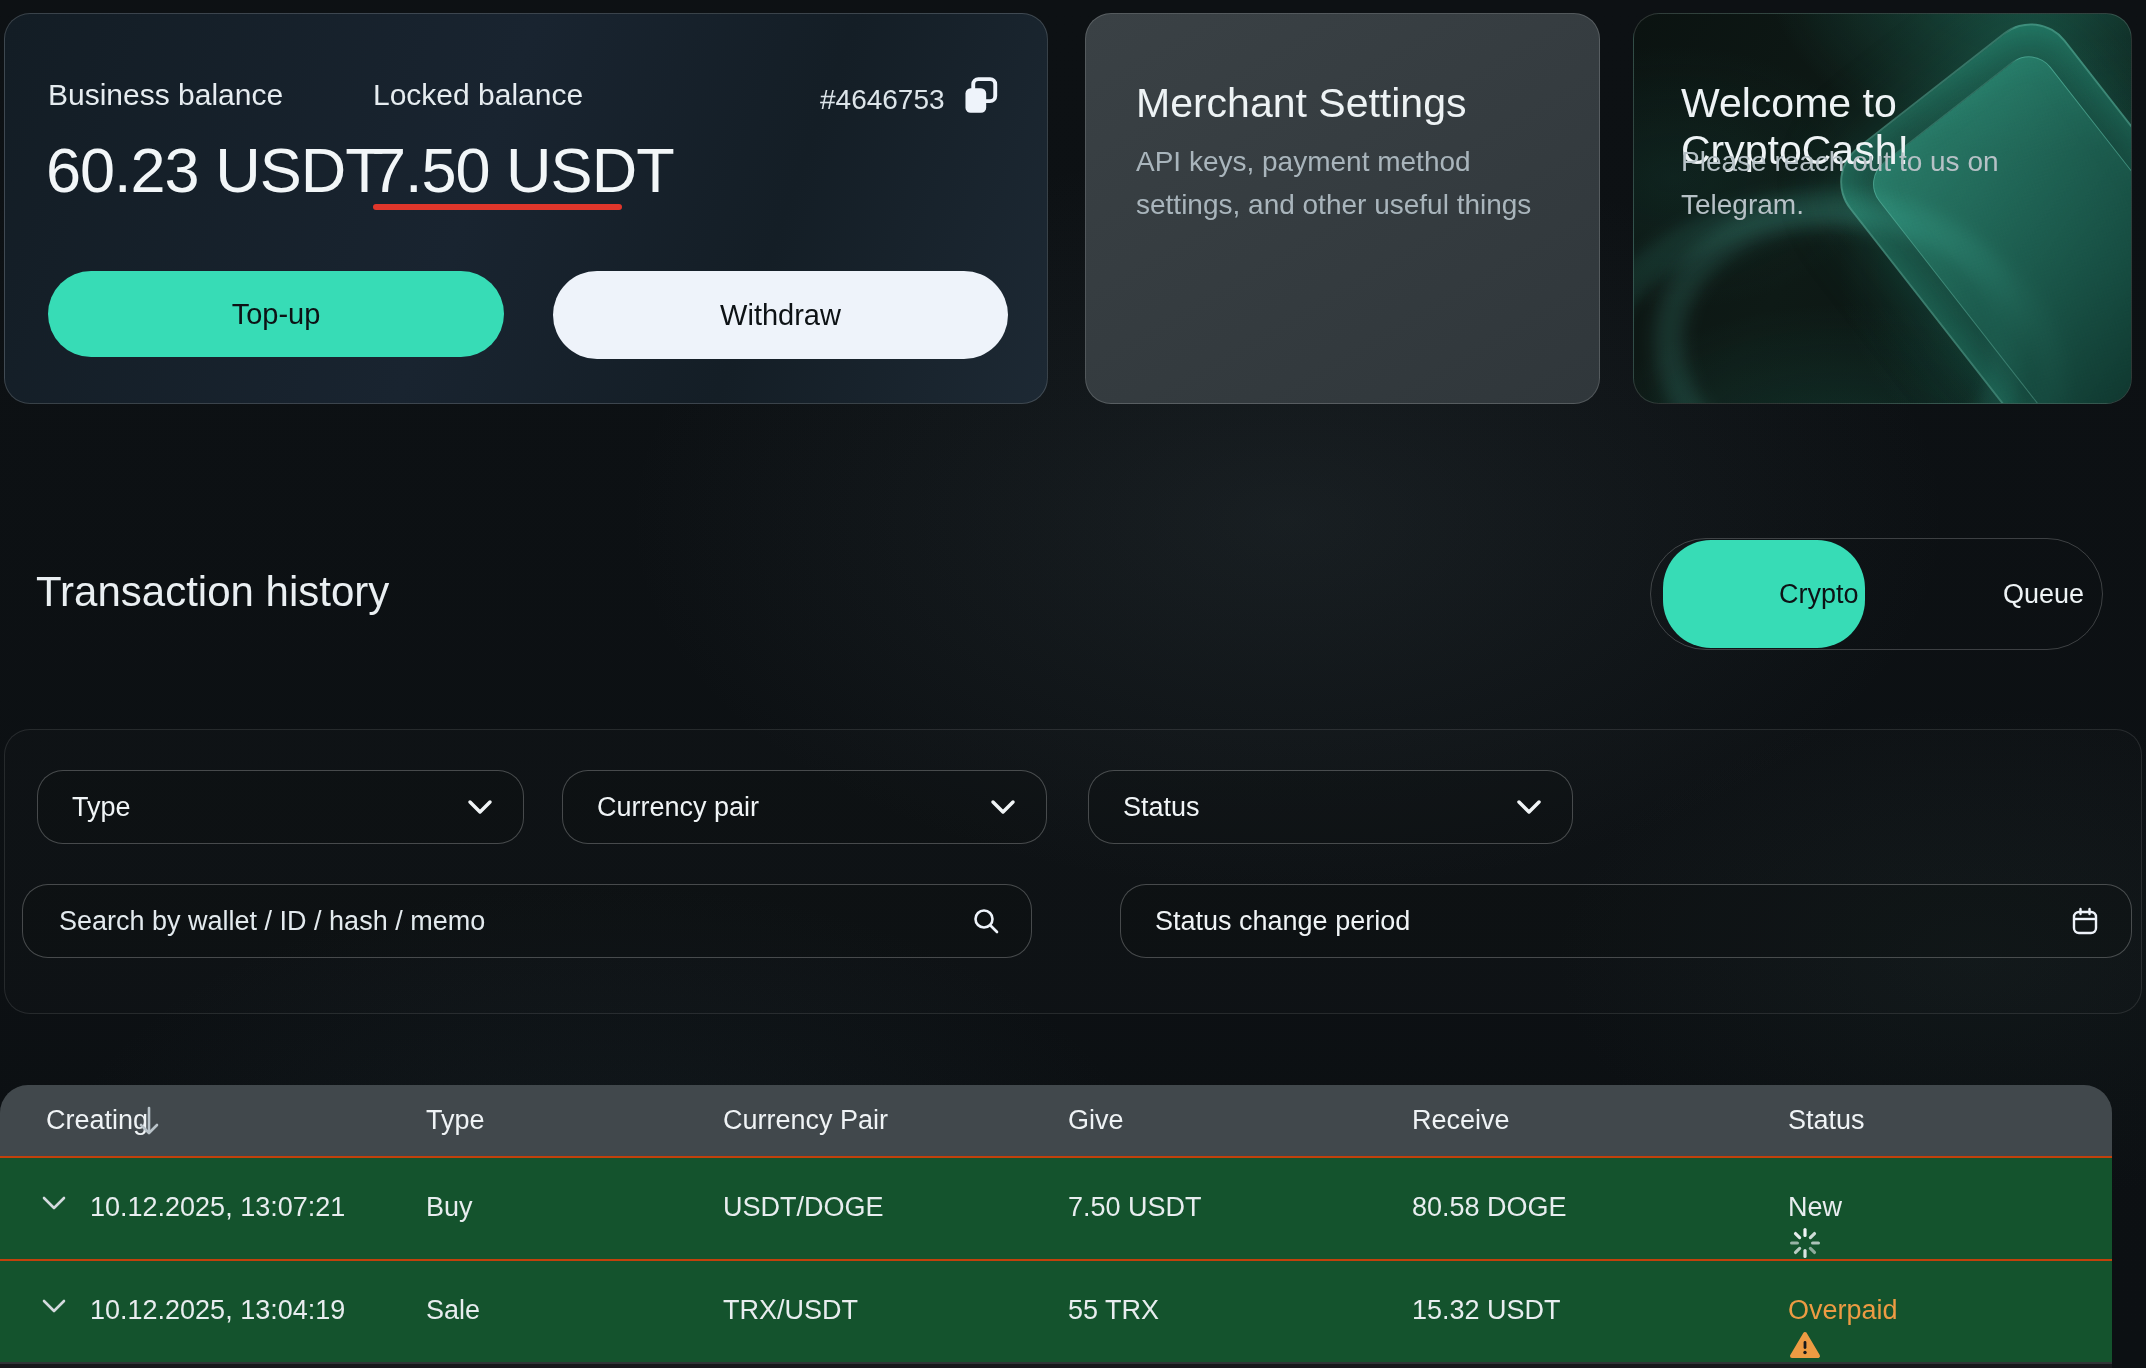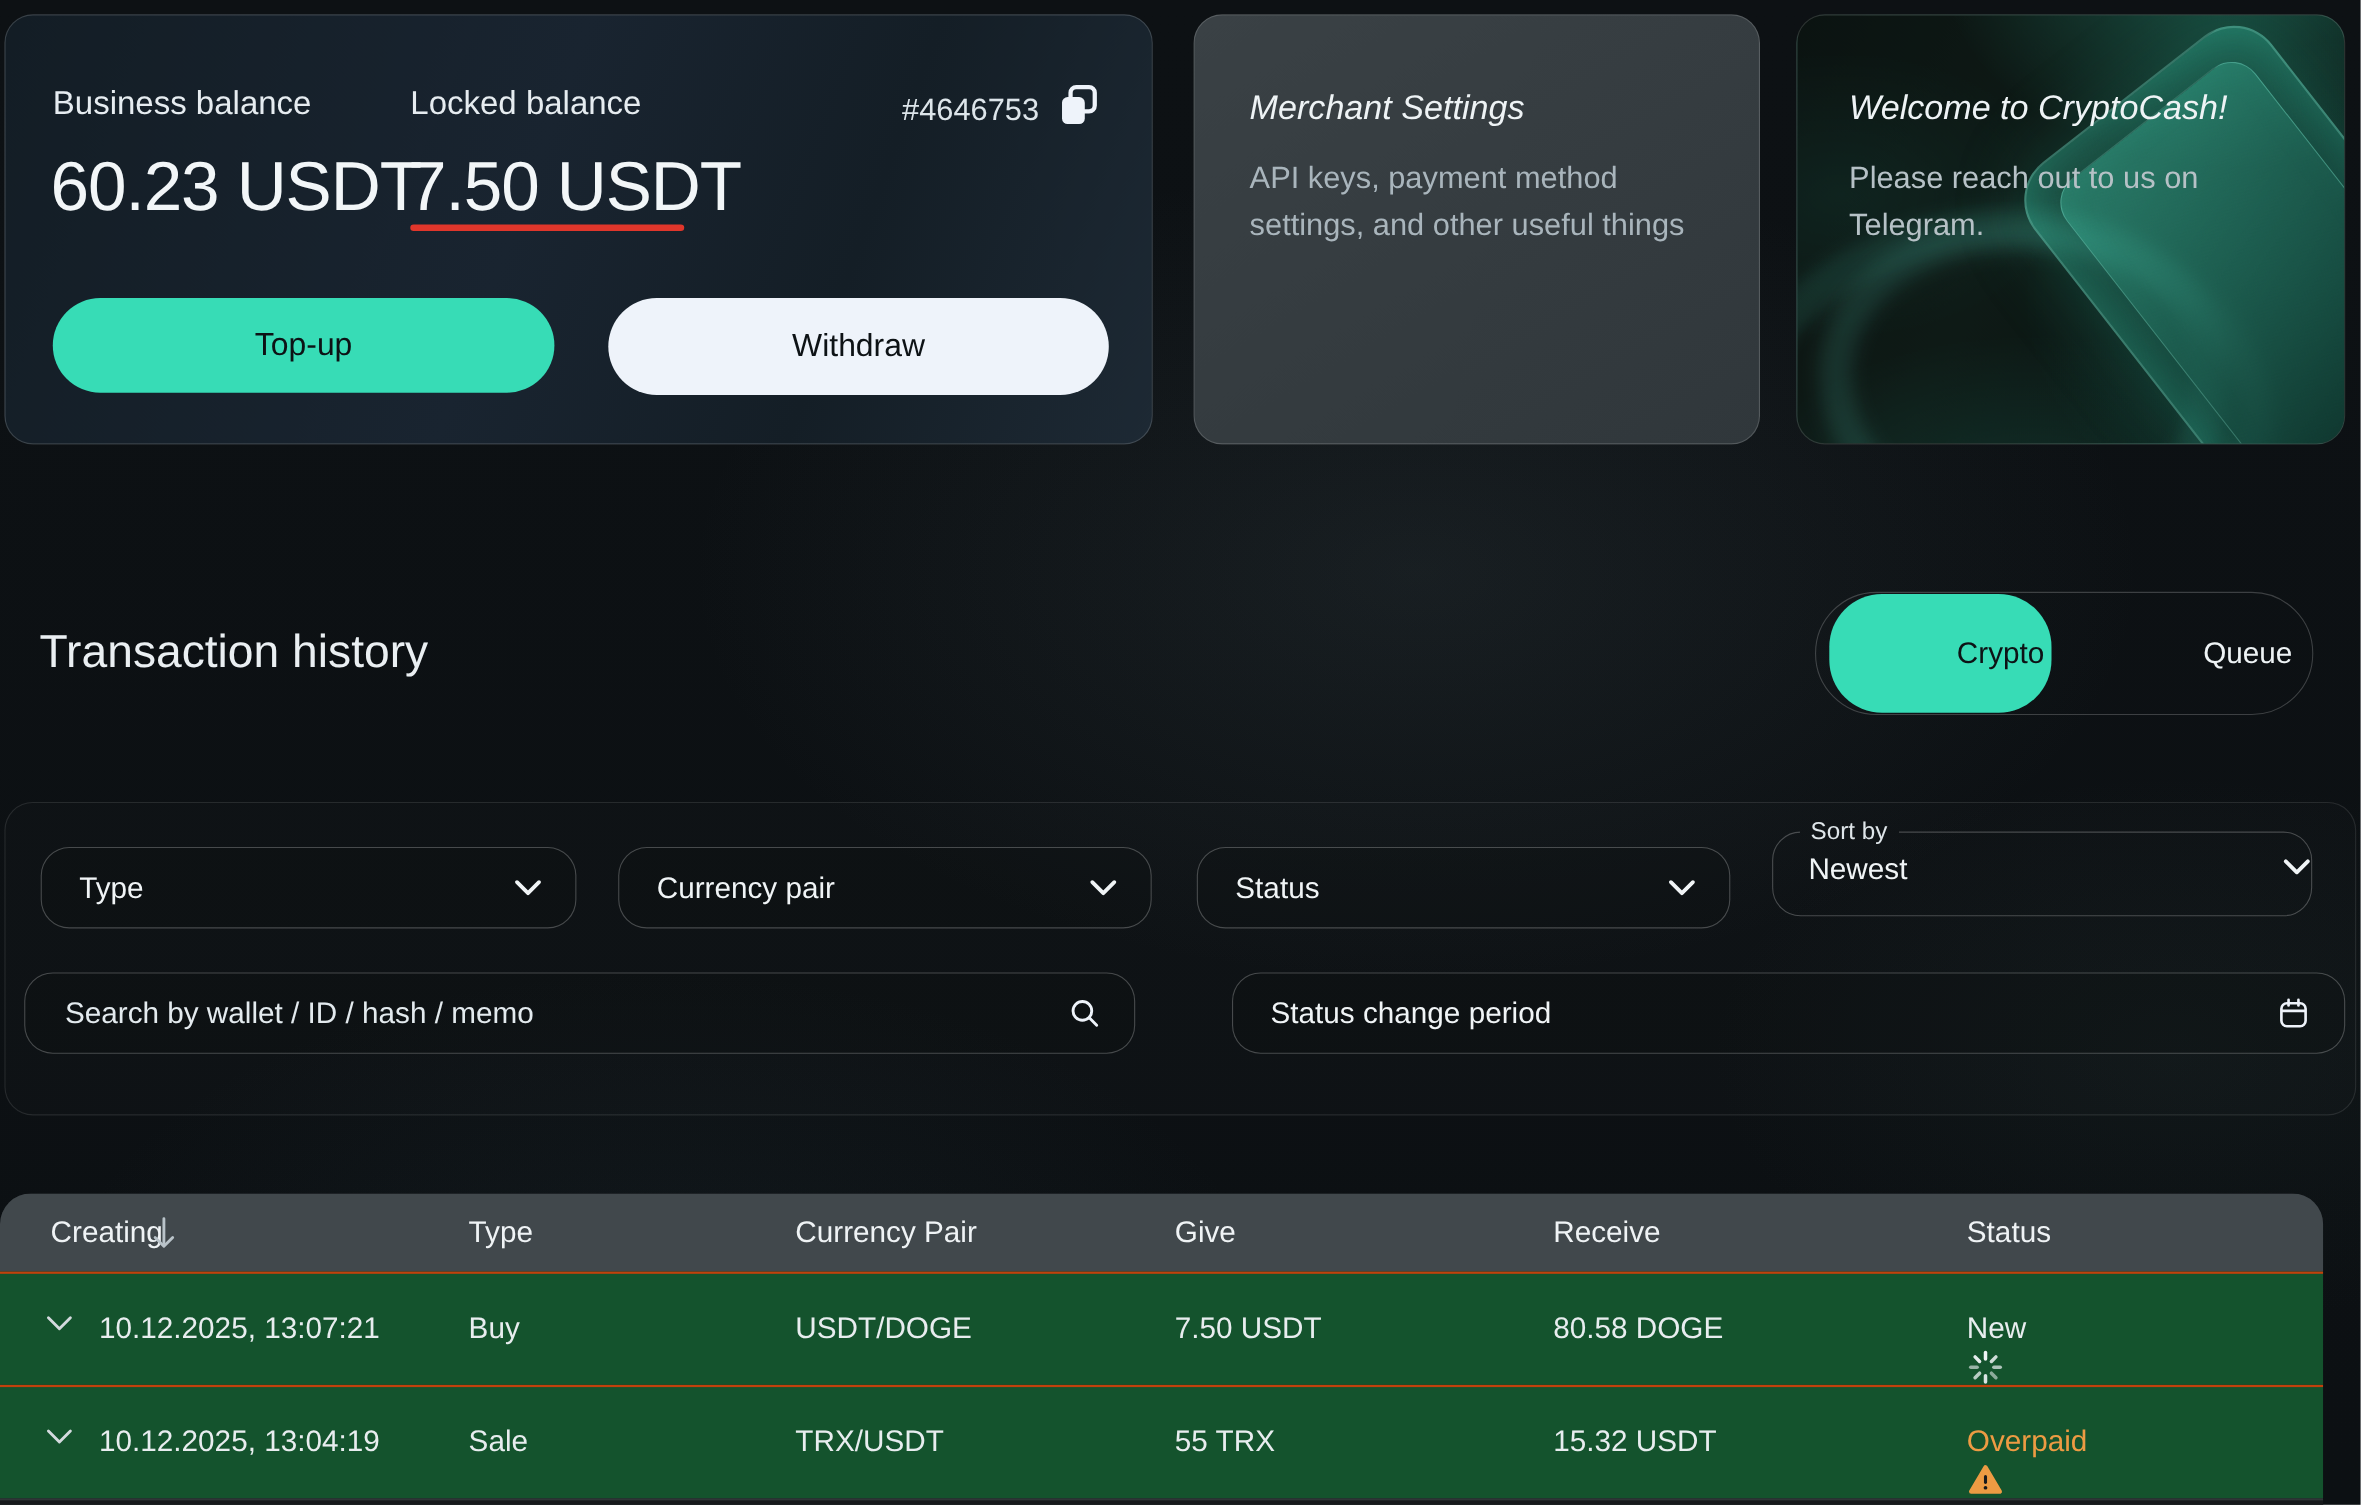--- a/index.html
+++ b/index.html
@@ -49,21 +49,21 @@
   .red-underline{position:absolute;left:368px;top:190px;width:249px;height:6px;border-radius:3px;background:#e0362b;}
   .merchant-id{position:absolute;left:815px;top:70px;font-size:28px;color:#dde5ea;}
   .copy-btn{position:absolute;left:953px;top:60px;width:46px;height:46px;background:none;border:none;cursor:pointer;padding:0;}
 
   .pill-btn{position:absolute;border:none;border-radius:60px;font-family:inherit;font-size:29px;font-weight:500;color:#0d1215;cursor:pointer;}
   .btn-teal{background:#37dcb6;}
   .btn-light{background:#eef3fa;}
   .btn-topup{left:43px;top:257px;width:456px;height:86px;}
   .btn-withdraw{left:548px;top:257px;width:455px;height:88px;}
 
-  .card-title{position:absolute;top:66px;font-size:31px;font-weight:400;color:#eef3f5;font-style:italic;}
+  .card-title{position:absolute;top:66px;font-size:41px;font-weight:400;color:#eef3f5;}
   .card-desc{position:absolute;top:126px;font-size:28px;line-height:43px;color:#a9b5bc;width:420px;}
   .card-settings .card-title,.card-settings .card-desc{left:50px;}
   .card-welcome .card-title,.card-welcome .card-desc{left:47px;}
   .card-welcome .card-desc{color:#b6c1c6;width:380px;}
 
   .history-title{position:absolute;left:36px;top:568px;font-size:42px;font-weight:500;color:#eaeff2;margin:0;}
   .toggle{position:absolute;left:1650px;top:538px;width:453px;height:112px;border:1px solid rgba(255,255,255,0.20);
     border-radius:60px;box-sizing:border-box;display:flex;align-items:center;}
   .toggle-opt{flex:1;height:108px;margin:0 12px;border:none;background:none;border-radius:48px;
     font-family:inherit;font-size:27px;color:#eef3f5;cursor:pointer;text-align:right;}
@@ -172,31 +172,20 @@
 
   <div class="field f-status">
     <span class="field-label">Status</span>
     <span class="icon-right">
       <svg width="26" height="16" viewBox="0 0 26 16">
           <path d="M3 3 L13 13 L23 3" fill="none" stroke="#f0f4f6" stroke-width="3.5" stroke-linecap="round" stroke-linejoin="round"></path>
         </svg>
     </span>
   </div>
 
-  <fieldset class="f-sort">
-    <legend>Sort by</legend>
-    <div class="sort-row">
-      <span class="field-label">Newest</span>
-      <span class="icon-right">
-        <svg width="26" height="16" viewBox="0 0 26 16">
-            <path d="M3 3 L13 13 L23 3" fill="none" stroke="#f0f4f6" stroke-width="3.5" stroke-linecap="round" stroke-linejoin="round"></path>
-          </svg>
-      </span>
-    </div>
-  </fieldset>
 
   <div class="field f-search">
     <input class="search-input" type="text" placeholder="Search by wallet / ID / hash / memo" style="">
     <span class="icon-right">
       <svg width="30" height="30" viewBox="0 0 30 30">
           <circle cx="13" cy="13" r="8.5" fill="none" stroke="#eef3fa" stroke-width="2.6"></circle>
           <line x1="19.5" y1="19.5" x2="26" y2="26" stroke="#eef3fa" stroke-width="2.6" stroke-linecap="round"></line>
         </svg>
     </span>
   </div>

